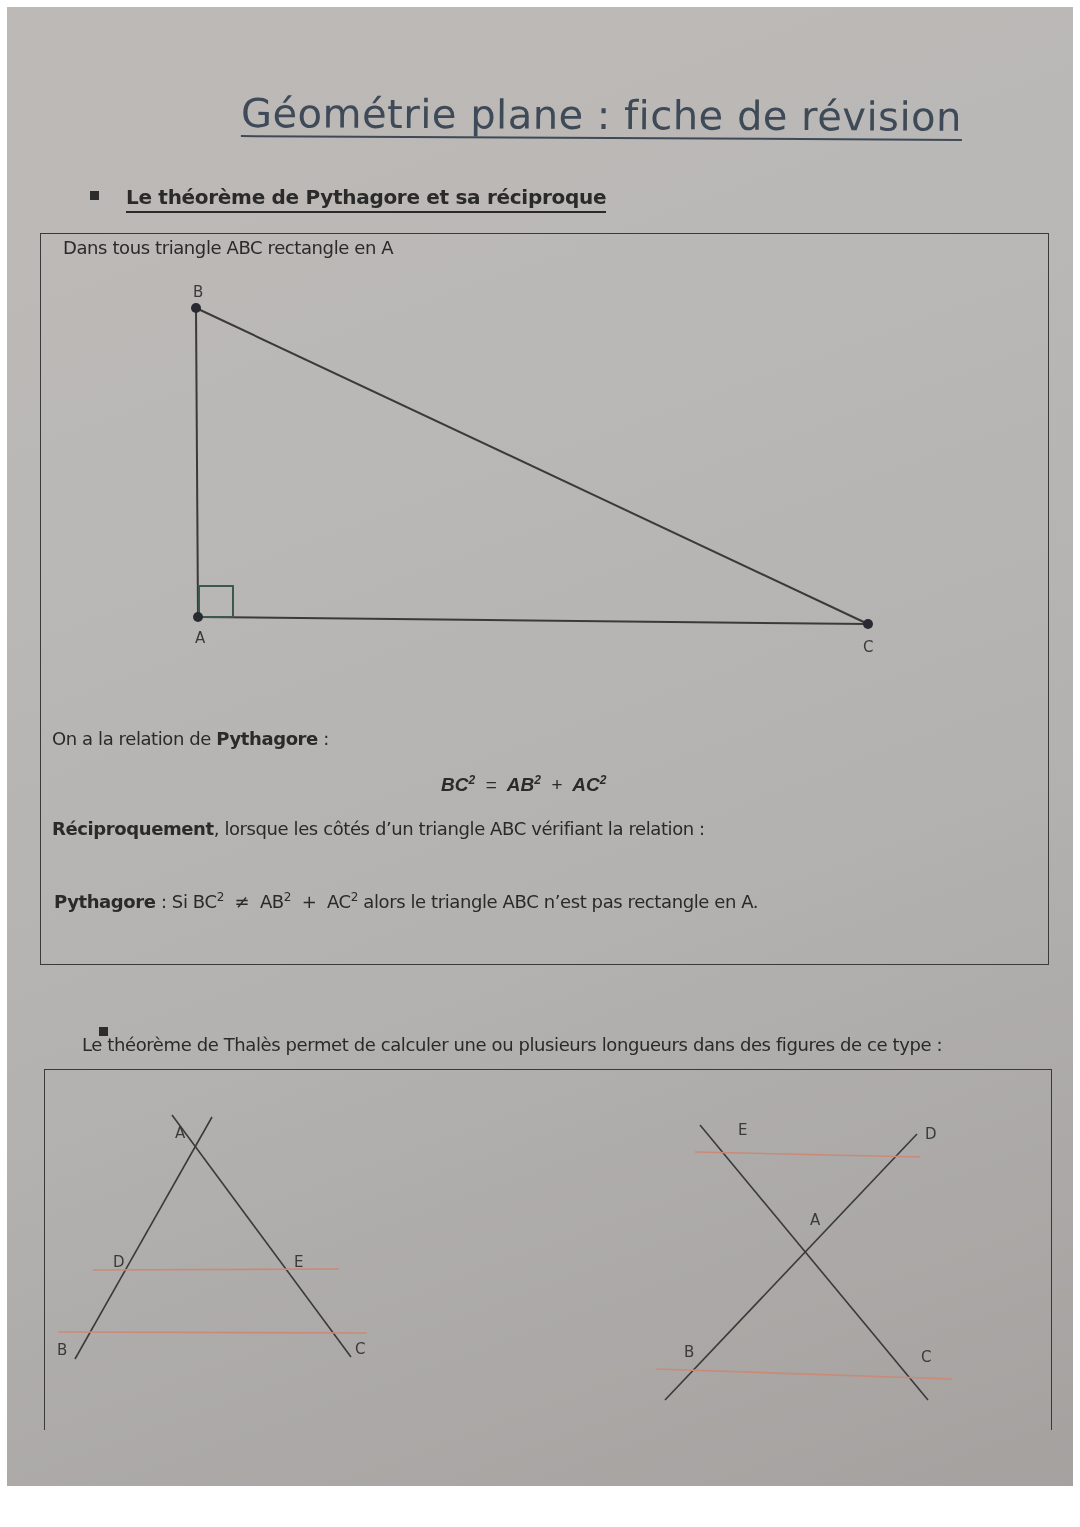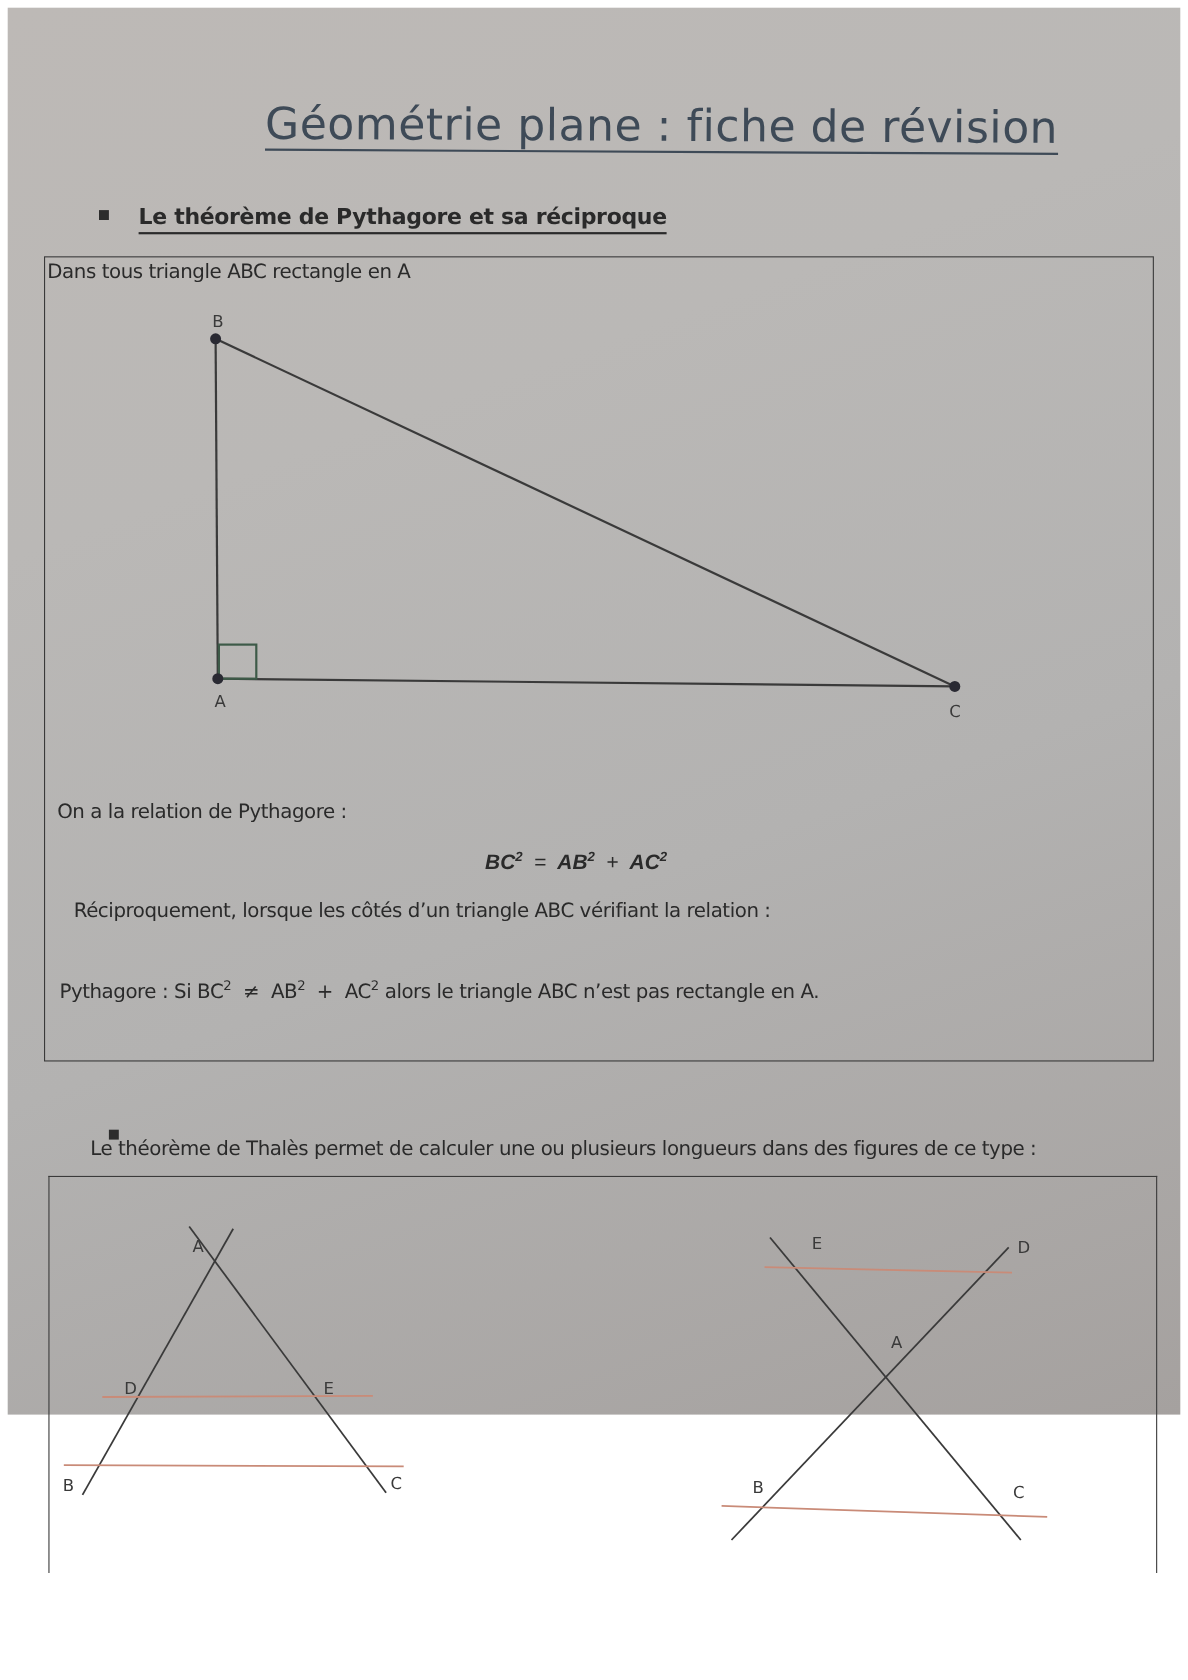--- a/index.html
+++ b/index.html
@@ -1,58 +1,58 @@
 <!DOCTYPE html>
 <html><head>
   <meta charset="utf-8">
   <style>
     html, body { margin: 0; padding: 0; }
     body {
       width: 1080px; height: 1527px; background: #ffffff; position: relative; overflow: hidden;
       font-family: "Liberation Sans", sans-serif;
     }
     .sheet {
-      position: absolute; left: 7px; top: 7px; width: 1066px; height: 1279px;
+      position: absolute; left: 7px; top: 7px; width: 1066px; height: 1479px;
       background: linear-gradient(160deg, #bdb9b6 0%, #bab8b6 30%, #b3b2b1 60%, #a5a19f 100%);
     }
     .abs { position: absolute; }
     .title {
       left: 234px; top: 86px; font-size: 40px; color: #3e4a57;
       font-family: "DejaVu Sans", sans-serif; font-weight: normal; letter-spacing: 0.5px;
       border-bottom: 2px solid #3e4a57; line-height: 44px; padding-bottom: 0px;
       transform: rotate(0.3deg);
     }
     .bullet { width: 9px; height: 9px; background: #2c2c2c; }
     .section-title {
       font-size: 20px; font-weight: bold; color: #2a2a2a;
       font-family: "DejaVu Sans", sans-serif; border-bottom: 2px solid #2a2a2a; line-height: 28px;
       letter-spacing: -0.3px;
     }
     .box { border: 1.5px solid #3a3a3a; }
     .txt { font-size: 18px; color: #2a2a2a; font-family: "DejaVu Sans", sans-serif; letter-spacing: -0.4px; white-space: nowrap; }
-    .txt b { font-weight: normal; }
+    .txt b { font-weight: bold; }
     .math { font-family: Liberation Sans, sans-serif; font-style: italic; font-weight: bold; font-size: 19px; color: #2a2a2a; white-space: nowrap; text-align: center; }
     .plainmath { font-family: "DejaVu Sans", sans-serif; font-size: 18px; color: #2a2a2a; white-space: nowrap; }
     sup { font-size: 12px; vertical-align: super; line-height: 0; }
     svg { position: absolute; left: 0; top: 0; }
     .lbl { font-family: "DejaVu Sans", sans-serif; font-size: 15px; fill: #3a3a3a; }
   </style>
 </head>
 <body>
 
 <div class="sheet">
 
   <div class="abs title">Géométrie plane : fiche de révision</div>
 
   <div class="abs bullet" style="left:83px; top:184px;"></div>
   <div class="abs section-title" style="left:119px; top:176px;">Le théorème de Pythagore et sa réciproque</div>
 
   <div class="abs box" style="left:33px; top:226px; width:1007px; height:730px;"></div>
 
-  <div class="abs txt" style="left:36px; top:230px;">Dans tous triangle ABC rectangle en A</div>
+  <div class="abs txt" style="left:56px; top:230px;">Dans tous triangle ABC rectangle en A</div>
 
   <svg width="1066" height="1513">
     <line x1="189" y1="301" x2="191" y2="610" stroke="#3a3a3a" stroke-width="2"></line>
     <line x1="191" y1="610" x2="861" y2="617" stroke="#3a3a3a" stroke-width="2"></line>
     <line x1="189" y1="301" x2="861" y2="617" stroke="#3a3a3a" stroke-width="2"></line>
     <rect x="192" y="579" width="34" height="31" fill="none" stroke="#3d5a48" stroke-width="2"></rect>
     <circle cx="189" cy="301" r="5" fill="#2a2a33"></circle>
     <circle cx="191" cy="610" r="5" fill="#2a2a33"></circle>
     <circle cx="861" cy="617" r="5" fill="#2a2a33"></circle>
     <text class="lbl" x="186" y="290">B</text>
@@ -89,21 +89,21 @@
   </div>
 
   <div class="abs math" style="left:434px; top:767px;">
     <span>BC</span><sup>2</sup>
     &nbsp;<span style="font-style:normal;font-weight:normal;">=</span>&nbsp;
     <span>AB</span><sup>2</sup>
     &nbsp;<span style="font-style:normal;font-weight:normal;">+</span>&nbsp;
     <span>AC</span><sup>2</sup>
   </div>
 
-  <div class="abs txt" style="left:45px; top:811px;margin-left:15px;">
+  <div class="abs txt" style="left:45px; top:811px;">
     <b>Réciproquement</b><span>, lorsque les côtés d’un triangle ABC vérifiant la relation :</span>
   </div>
 
   <div class="abs txt" style="left:47px; top:884px;">
     <b>Pythagore</b><span> : Si </span>
     <span class="plainmath">
       <span>BC</span><sup>2</sup>
       &nbsp;<span>≠</span>&nbsp;
       <span>AB</span><sup>2</sup>
       &nbsp;<span>+</span>&nbsp;

